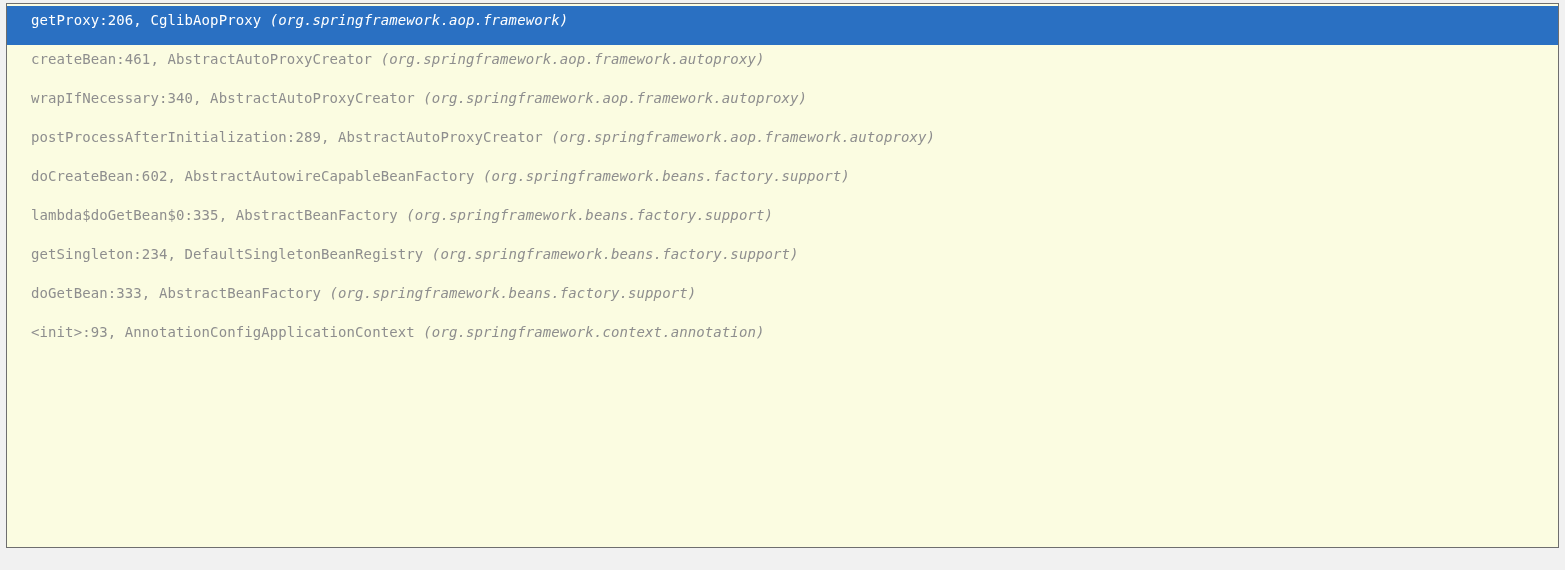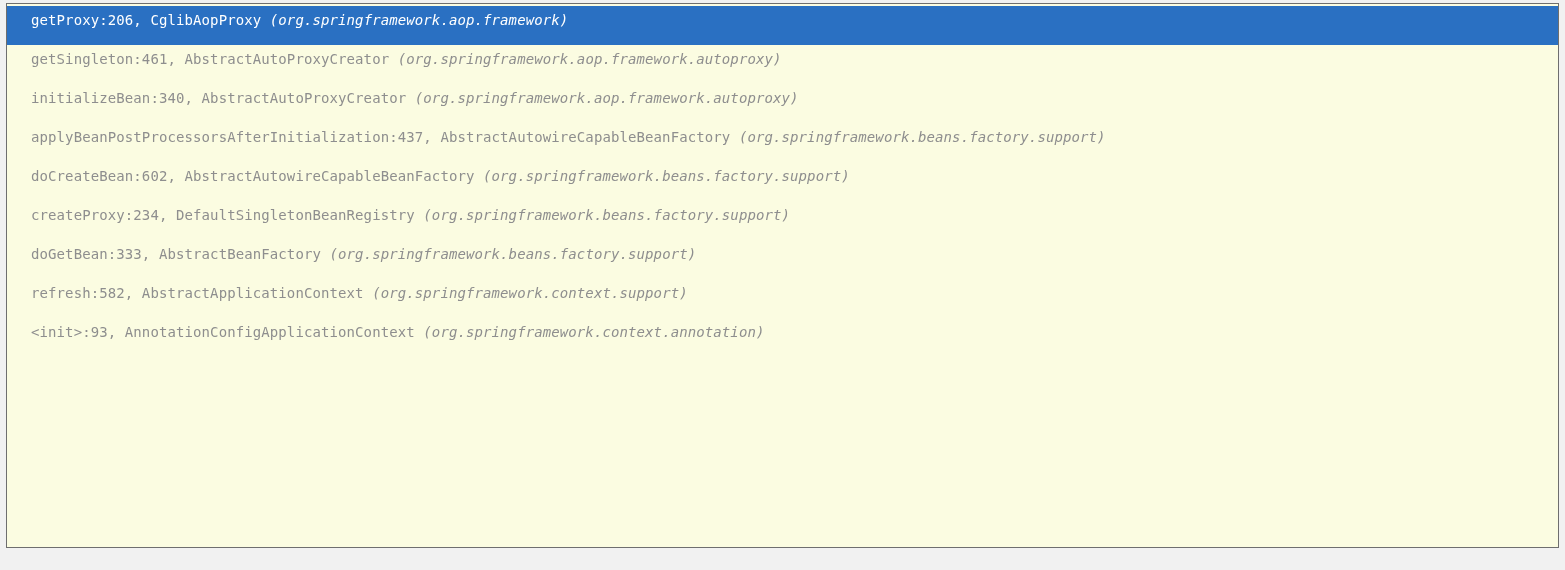--- a/index.html
+++ b/index.html
@@ -51,22 +51,22 @@
   .frame-row.selected .frame-pkg {
     color: #ffffff;
   }
 </style>
 </head>
 <body>
 
 <div id="stack-panel">
   <div class="frame-list">
       <div class="frame-row selected"><span class="frame-method">getProxy:206, CglibAopProxy</span> <span class="frame-pkg">(org.springframework.aop.framework)</span></div>
-      <div class="frame-row"><span class="frame-method">getSingleton:461, AbstractAutoProxyCreator</span> <span class="frame-pkg">(org.springframework.aop.framework.autoproxy)</span></div>
-      <div class="frame-row"><span class="frame-method">initializeBean:340, AbstractAutoProxyCreator</span> <span class="frame-pkg">(org.springframework.aop.framework.autoproxy)</span></div>
-      <div class="frame-row"><span class="frame-method">applyBeanPostProcessorsAfterInitialization:437, AbstractAutowireCapableBeanFactory</span> <span class="frame-pkg">(org.springframework.beans.factory.support)</span></div>
+      <div class="frame-row"><span class="frame-method">createBean:461, AbstractAutoProxyCreator</span> <span class="frame-pkg">(org.springframework.aop.framework.autoproxy)</span></div>
+      <div class="frame-row"><span class="frame-method">wrapIfNecessary:340, AbstractAutoProxyCreator</span> <span class="frame-pkg">(org.springframework.aop.framework.autoproxy)</span></div>
+      <div class="frame-row"><span class="frame-method">postProcessAfterInitialization:289, AbstractAutoProxyCreator</span> <span class="frame-pkg">(org.springframework.aop.framework.autoproxy)</span></div>
       <div class="frame-row"><span class="frame-method">doCreateBean:602, AbstractAutowireCapableBeanFactory</span> <span class="frame-pkg">(org.springframework.beans.factory.support)</span></div>
-      <div class="frame-row"><span class="frame-method">createProxy:234, DefaultSingletonBeanRegistry</span> <span class="frame-pkg">(org.springframework.beans.factory.support)</span></div>
+      <div class="frame-row"><span class="frame-method">lambda$doGetBean$0:335, AbstractBeanFactory</span> <span class="frame-pkg">(org.springframework.beans.factory.support)</span></div>
+      <div class="frame-row"><span class="frame-method">getSingleton:234, DefaultSingletonBeanRegistry</span> <span class="frame-pkg">(org.springframework.beans.factory.support)</span></div>
       <div class="frame-row"><span class="frame-method">doGetBean:333, AbstractBeanFactory</span> <span class="frame-pkg">(org.springframework.beans.factory.support)</span></div>
-      <div class="frame-row"><span class="frame-method">refresh:582, AbstractApplicationContext</span> <span class="frame-pkg">(org.springframework.context.support)</span></div>
       <div class="frame-row"><span class="frame-method">&lt;init&gt;:93, AnnotationConfigApplicationContext</span> <span class="frame-pkg">(org.springframework.context.annotation)</span></div>
     </div>
 </div>
 
 </body></html>

